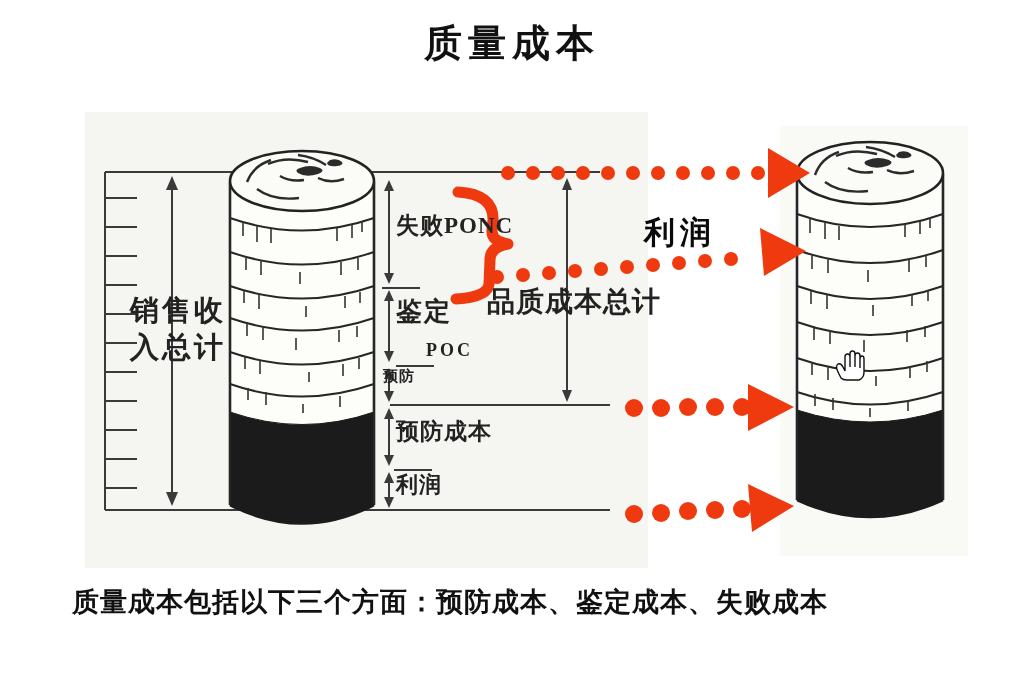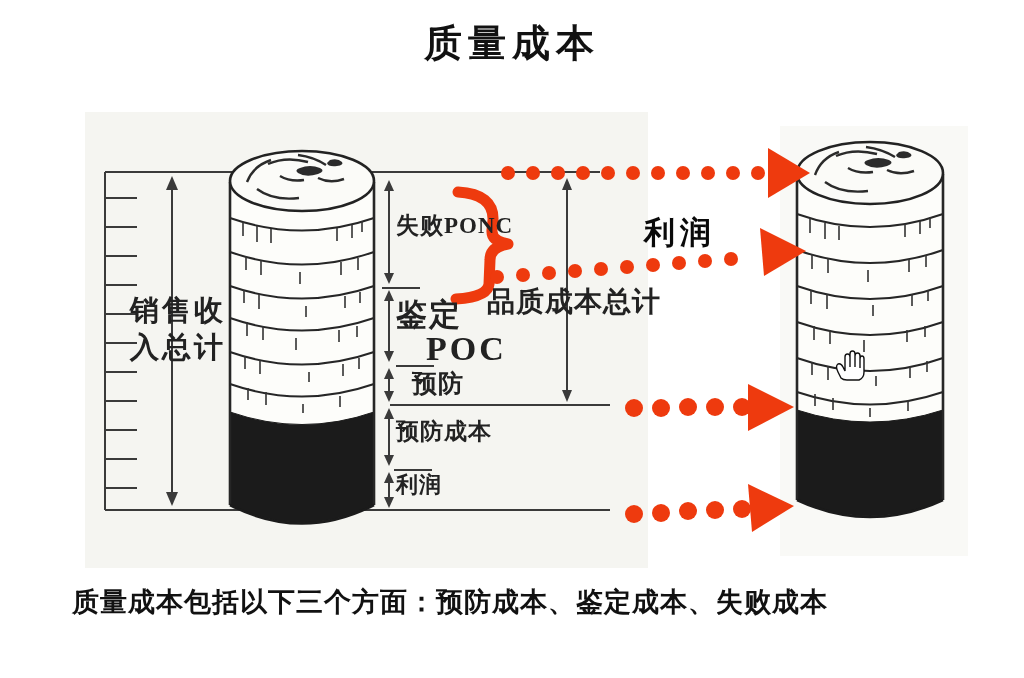--- a/index.html
+++ b/index.html
@@ -12,23 +12,23 @@
     left:0;top:18px;width:1024px;text-align:center;
     font-size:38px;font-weight:700;letter-spacing:6px;color:#111;
   }
   .caption{
     left:72px;top:584px;font-size:27px;font-weight:600;letter-spacing:1px;color:#111;
   }
   .scan-label{
     font-family:"Liberation Serif",serif;color:#222;font-weight:700;white-space:nowrap;
   }
   .lbl-failure{left:396px;top:210px;font-size:23px;letter-spacing:1px;}
-  .lbl-appraisal{left:396px;top:294px;font-size:31px;letter-spacing:2px;}
-  .lbl-poc{left:426px;top:330px;font-size:34px;letter-spacing:3px;}
-  .lbl-prevention{left:412px;top:367px;font-size:25px;letter-spacing:1px;}
+  .lbl-appraisal{left:396px;top:294px;font-size:26px;letter-spacing:2px;}
+  .lbl-poc{left:426px;top:340px;font-size:18px;letter-spacing:3px;}
+  .lbl-prevention{left:383px;top:367px;font-size:15px;letter-spacing:1px;}
   .lbl-necessary{left:396px;top:416px;font-size:23px;letter-spacing:1px;}
   .lbl-profit-left{left:396px;top:470px;font-size:22px;letter-spacing:1px;}
   .lbl-total{left:487px;top:283px;font-size:28px;font-weight:700;letter-spacing:1px;}
   .lbl-sales{left:130px;top:292px;font-size:29px;font-weight:700;line-height:37px;letter-spacing:3px;text-align:center;}
   .lbl-profit-callout{left:644px;top:212px;font-size:31px;font-weight:600;letter-spacing:5px;color:#0a0a0a;}
   svg{position:absolute;left:0;top:0;}
 </style>
 </head>
 <body>
 

